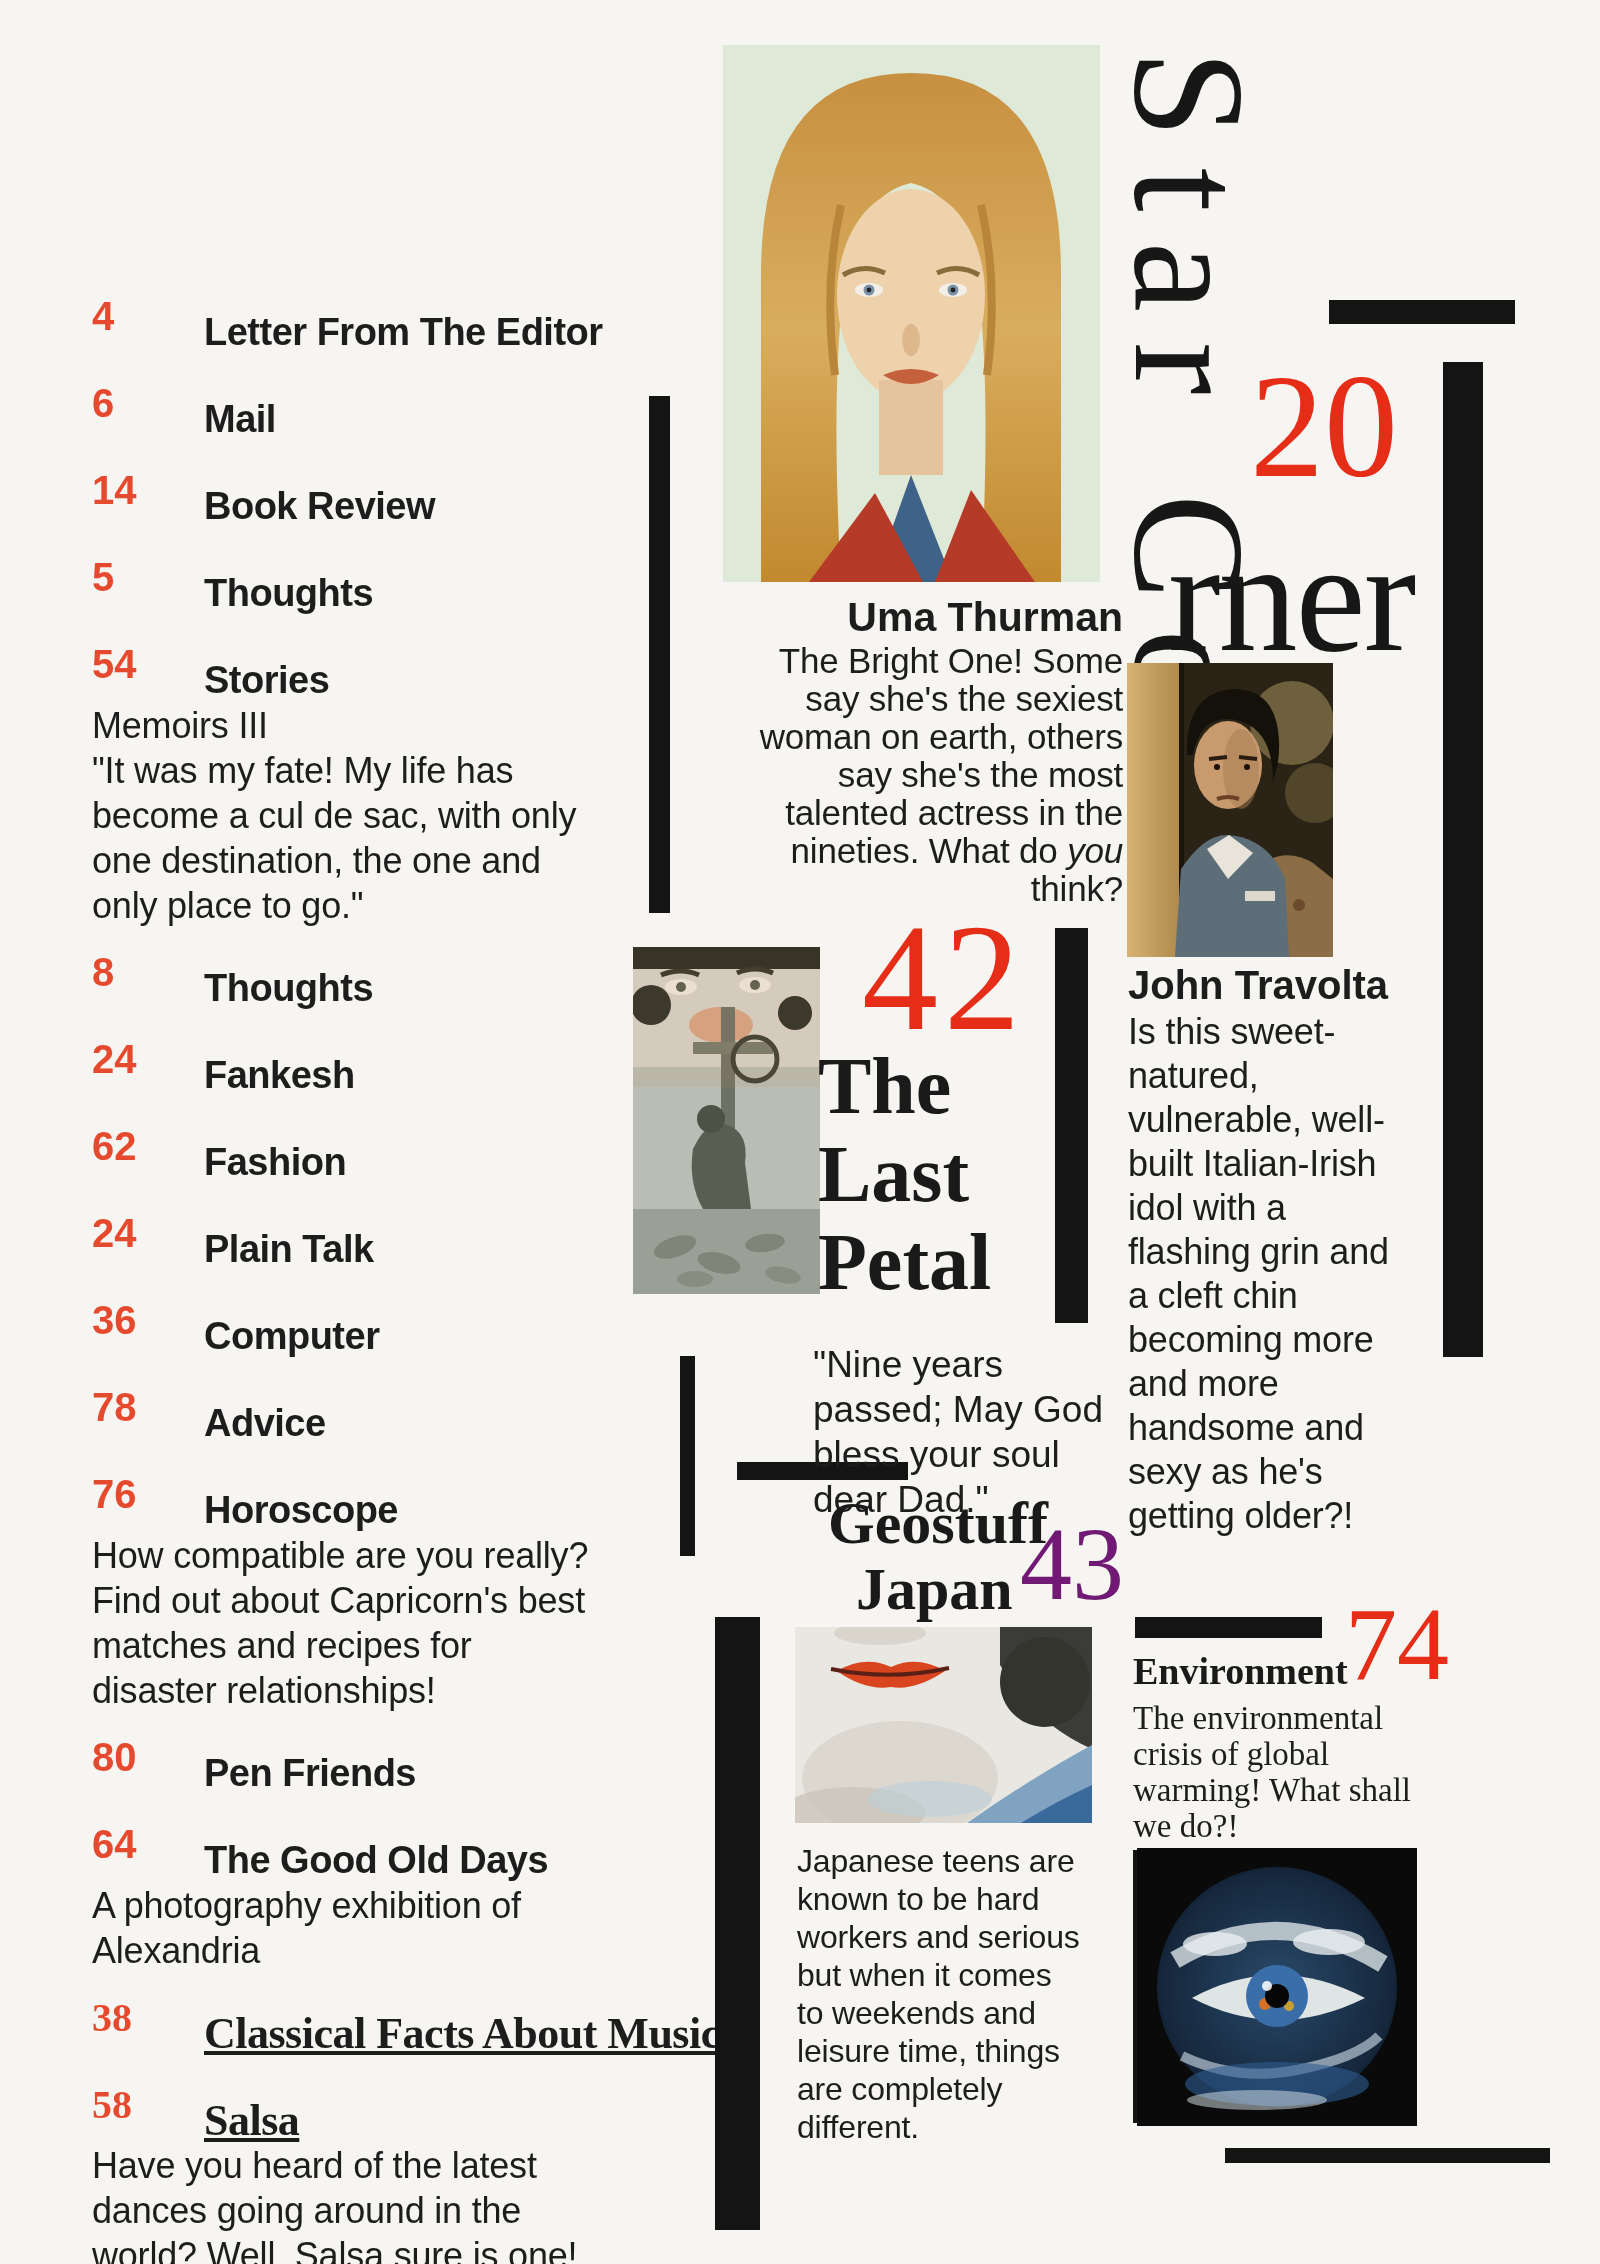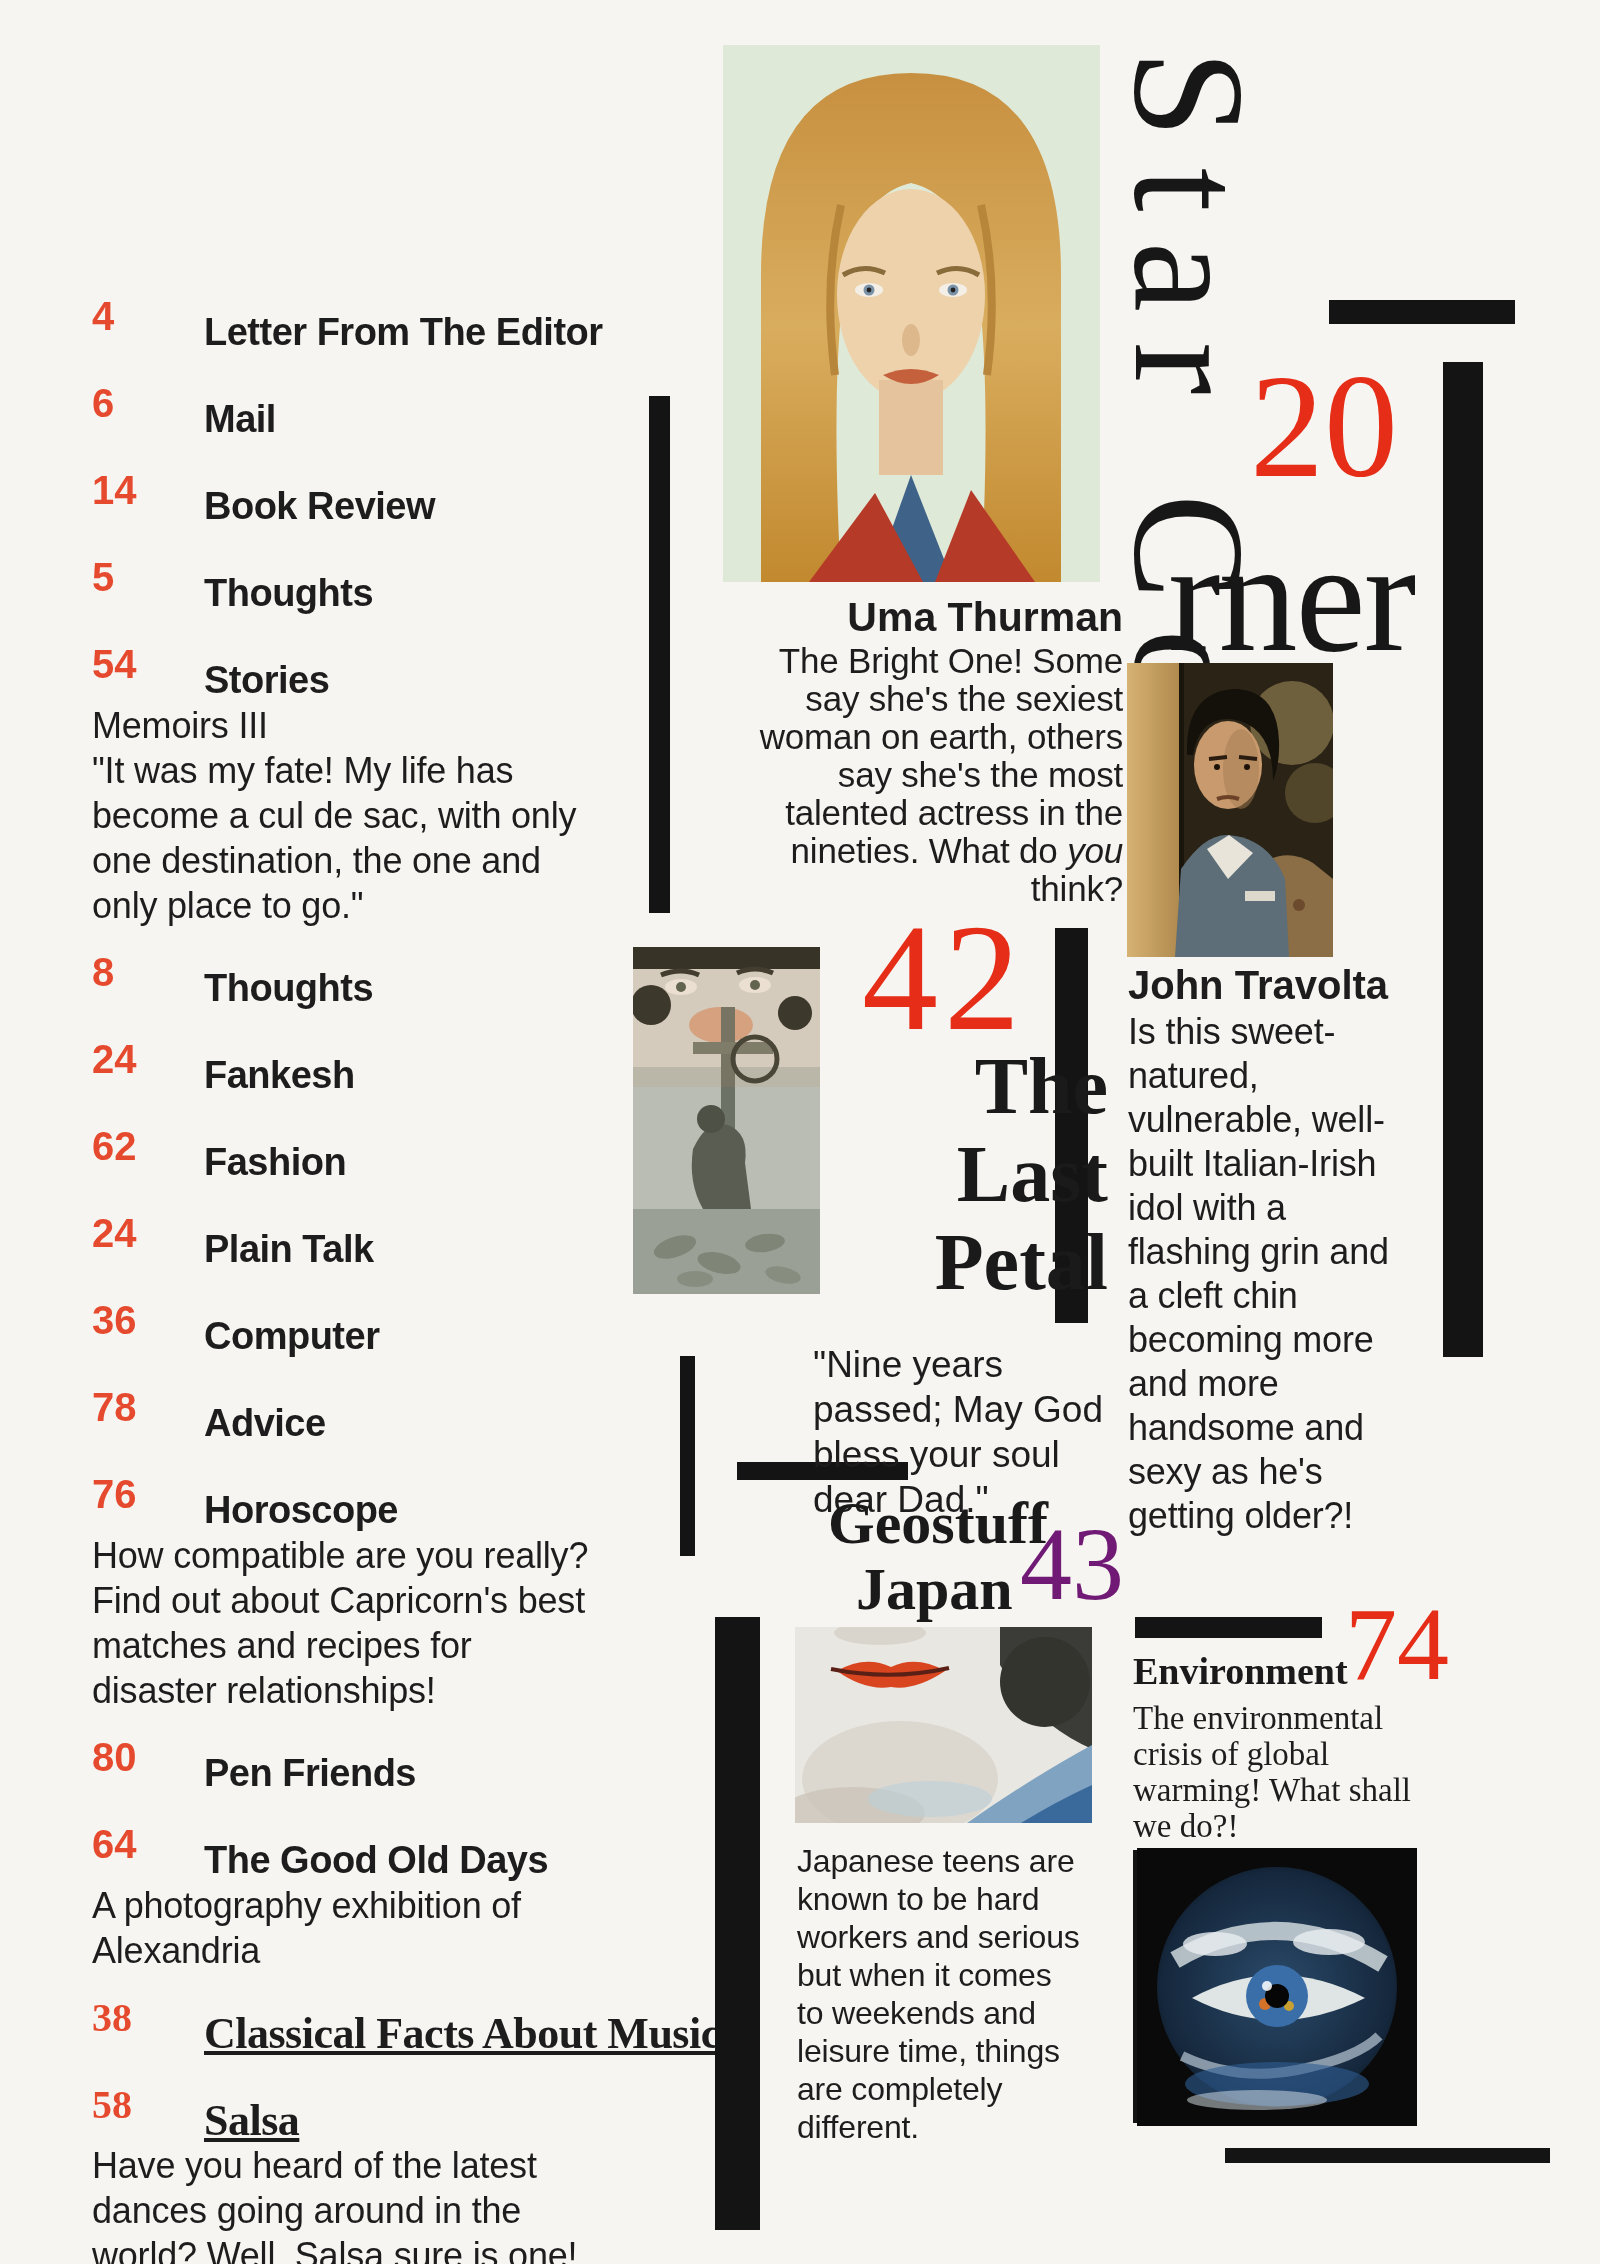--- a/index.html
+++ b/index.html
@@ -29,21 +29,21 @@
   .star-co{position:absolute;left:1274px;top:50px;font-family:"Liberation Serif",serif;
            font-size:158px;line-height:170px;letter-spacing:30px;color:#171717;
            transform:rotate(90deg);transform-origin:top left;white-space:nowrap;}
   .star-rner{position:absolute;left:1168px;top:518px;font-family:"Liberation Serif",serif;
              font-size:158px;line-height:1;color:#171717;letter-spacing:-2px;text-align:right;}
   .star-20{position:absolute;left:1250px;top:352px;font-family:"Liberation Serif",serif;
            font-size:148px;line-height:1;color:#e52d18;}
   
   .petal-53{position:absolute;left:862px;top:902px;font-family:"Liberation Serif",serif;
             font-size:152px;line-height:1;color:#e52d18;letter-spacing:6px;}
-  .petal-title{position:absolute;left:818px;top:1042px;width:290px;text-align:right;
+  .petal-title{position:absolute;left:818px;top:1042px;width:290px;text-align:left;
                font-family:"Liberation Serif",serif;font-weight:bold;font-size:80px;
                line-height:88px;color:#1a1a1a;}
   .petal-quote{position:absolute;left:813px;top:1342px;width:320px;
                font-size:37px;line-height:45px;white-space:pre-line;}
   
   .geo-t1{position:absolute;left:828px;top:1492px;font-family:"Liberation Serif",serif;
           font-weight:bold;font-size:60px;line-height:62px;color:#1a1a1a;}
   .geo-t2{position:absolute;left:856px;top:1558px;font-family:"Liberation Serif",serif;
           font-weight:bold;font-size:60px;line-height:62px;color:#1a1a1a;}
   .geo-43{position:absolute;left:1020px;top:1512px;font-family:"Liberation Serif",serif;

